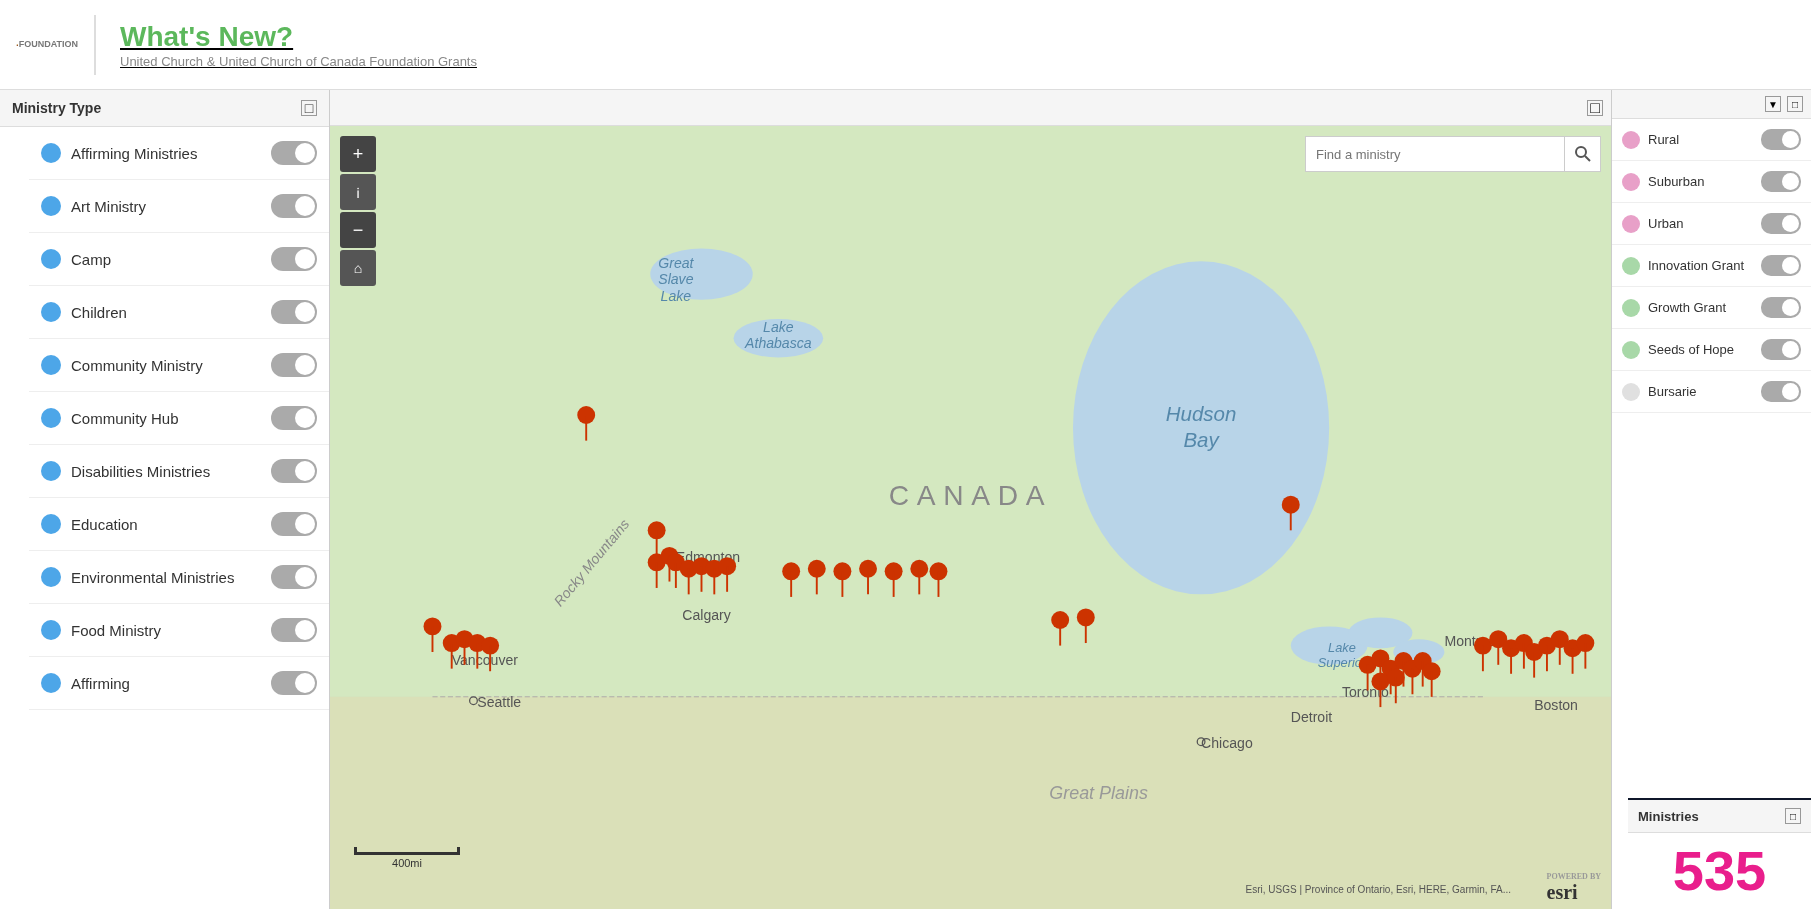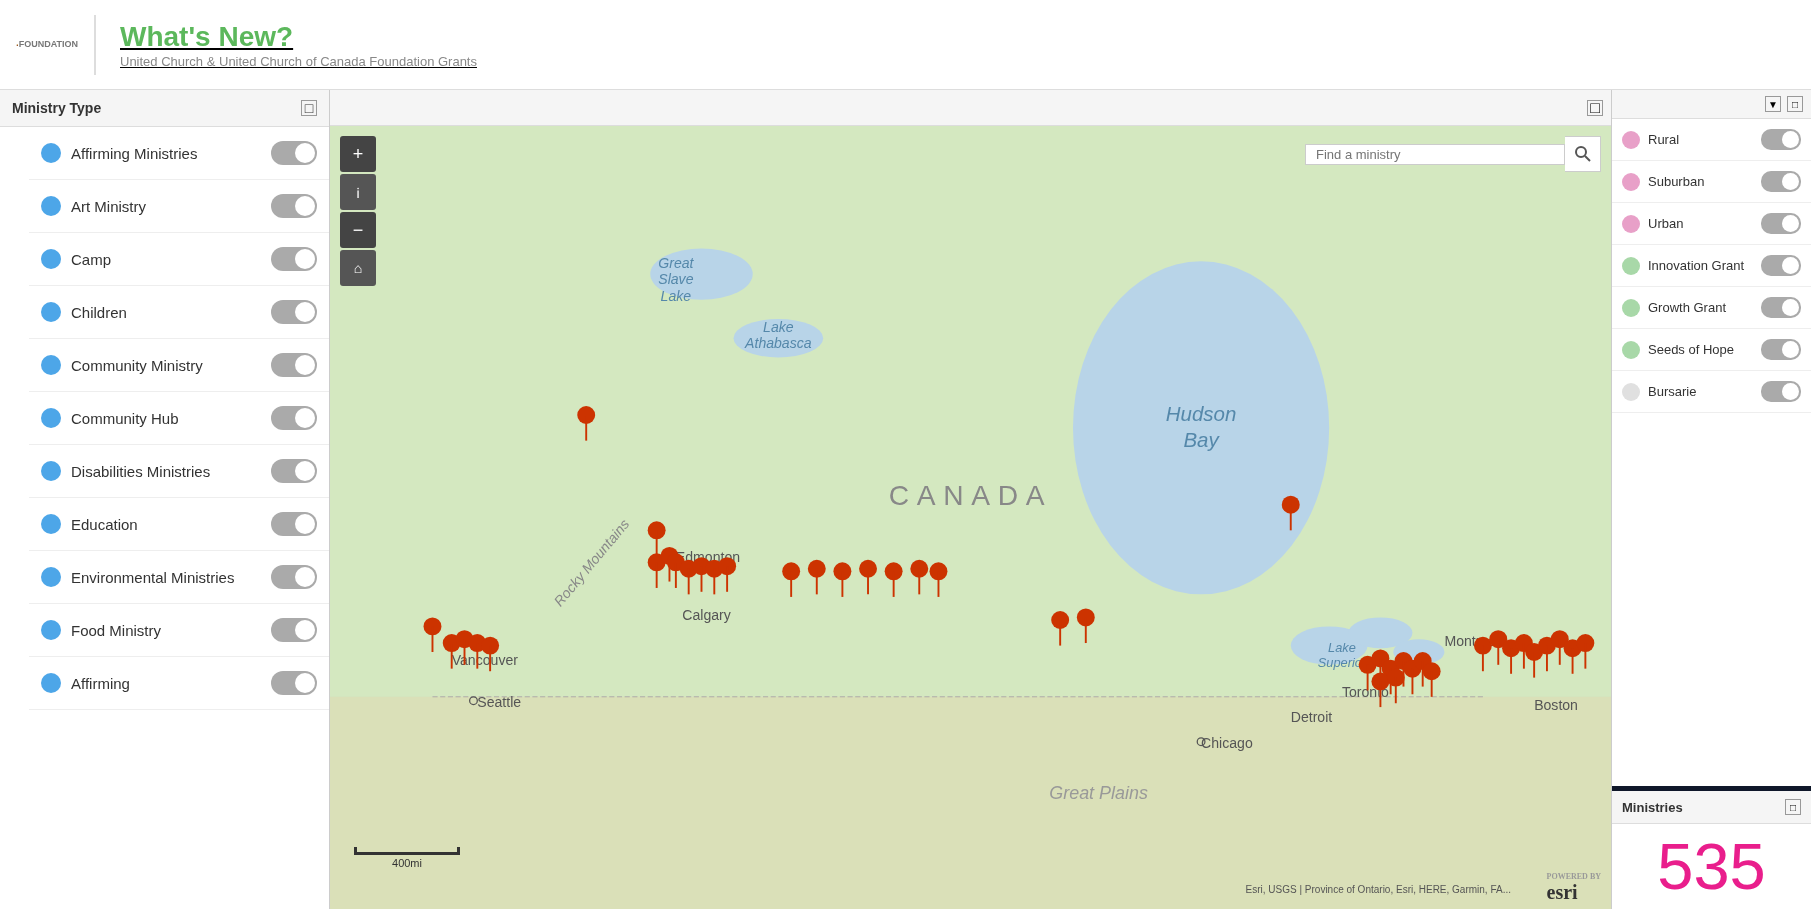--- a/index.html
+++ b/index.html
@@ -332,36 +332,37 @@
       width: 17px;
       height: 17px;
       background: #fff;
       border-radius: 50%;
       top: 2px;
       right: 2px;
     }
 
     
     .ministries-panel {
-      border-top: 5px solid #0f172a;
+      border-top: 2px solid #0f172a;
+      margin-left: 16px;
     }
     .ministries-panel-header {
       display: flex;
       justify-content: space-between;
       align-items: center;
       padding: 8px 10px;
       background: #f5f5f5;
       border-bottom: 1px solid #ddd;
       font-size: 13px;
       font-weight: bold;
       color: #333;
     }
     .ministries-count {
-      font-size: 65px;
-      font-weight: normal;
+      font-size: 56px;
+      font-weight: bold;
       color: #e91e8c;
       text-align: center;
       padding: 10px 0;
       line-height: 1;
     }
 
     .header-btn {
       width: 16px;
       height: 16px;
       border: 1px solid #999;
@@ -645,21 +646,21 @@
       
       <div class="map-controls">
         <button class="map-btn">+</button>
         <button class="map-btn info">ℹ</button>
         <button class="map-btn">−</button>
         <button class="map-btn home">⌂</button>
       </div>
 
       
       <div class="map-search">
-        <input type="text" style="border: 1px solid rgb(204, 204, 204); padding: 0px 10px; height: 21px; width: 260px; font-size: 13px; outline: none;" placeholder="Find a ministry">
+        <input type="text" style="border: 1px solid rgb(204, 204, 204); padding: 0px 10px; height: 36px; width: 260px; font-size: 13px; outline: none;" placeholder="Find a ministry">
         <button class="map-search-btn">
           <svg width="16" height="16" viewBox="0 0 16 16">
             <circle cx="6" cy="6" r="5" fill="none" stroke="#555" stroke-width="2"></circle>
             <line x1="10" y1="10" x2="15" y2="15" stroke="#555" stroke-width="2"></line>
           </svg>
         </button>
       </div>
 
       
       <div class="scale-bar">

